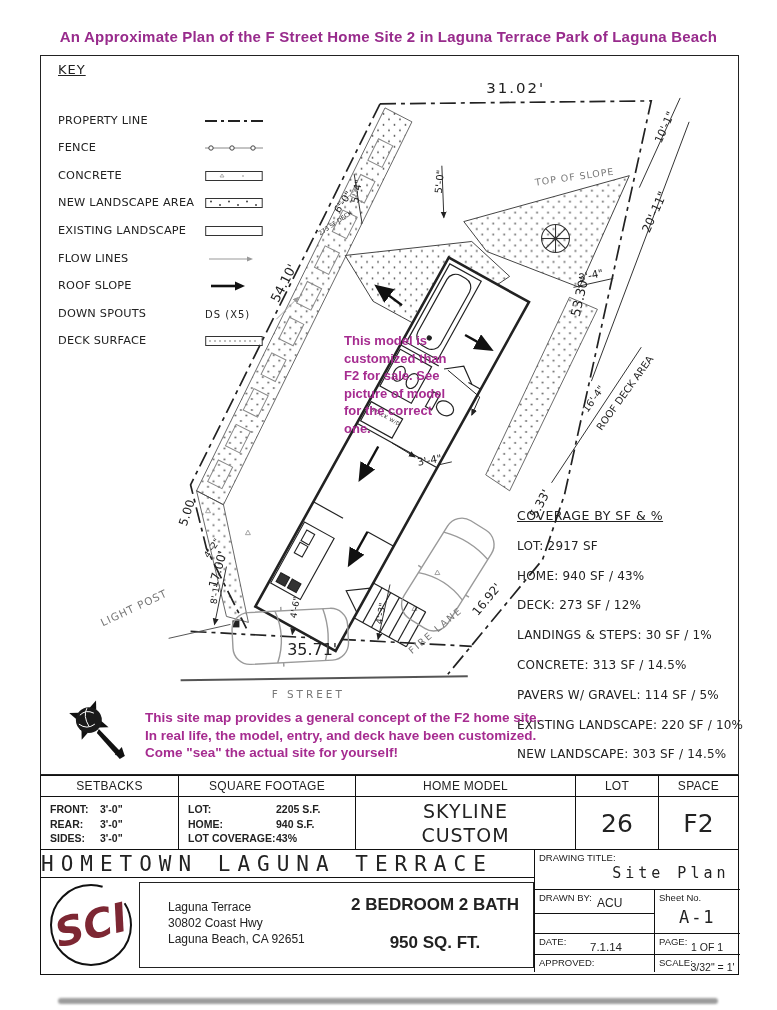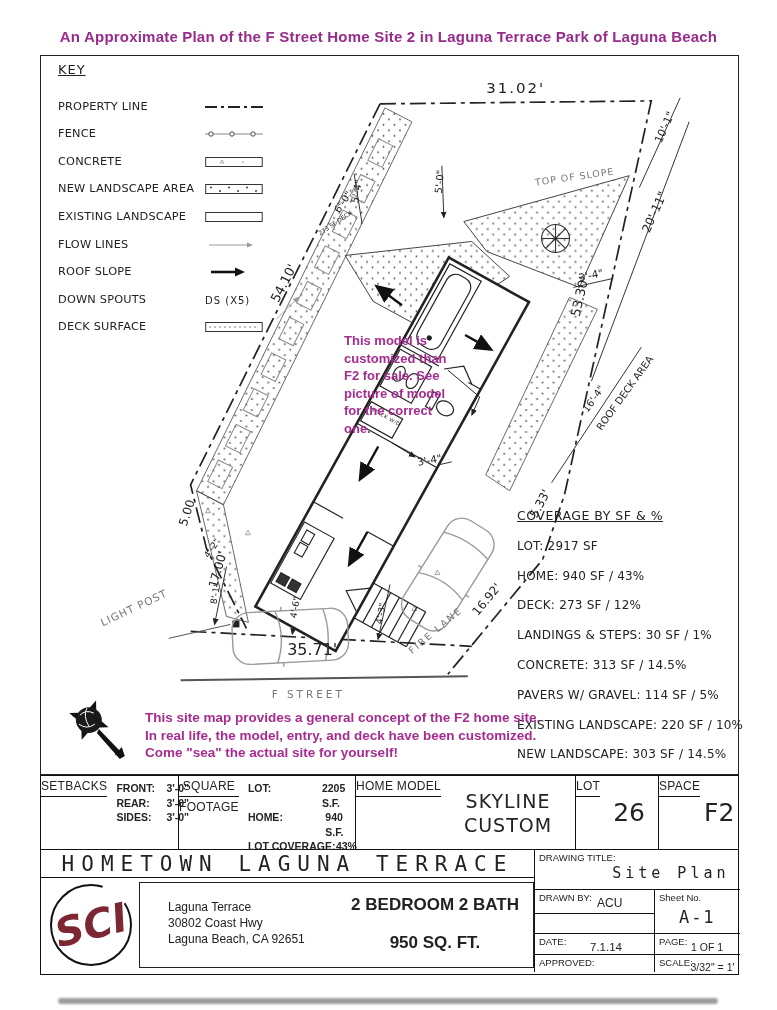--- a/index.html
+++ b/index.html
@@ -6,47 +6,47 @@
   *{box-sizing:border-box}
   html,body{margin:0;padding:0;background:#fff}
   .sheet{position:relative;width:777px;height:1010px;background:#fff;overflow:hidden;font-family:"Liberation Sans",sans-serif;color:var(--ink)}
   .doc-title{position:absolute;top:28px;left:0;width:100%;text-align:center;font-size:15px;font-weight:bold;color:var(--purple);letter-spacing:.2px}
   .draw{position:absolute;left:40px;top:55px;width:699px;height:720px;border:1.6px solid #222}
   .plan-svg{position:absolute;left:0;top:0;width:100%;height:100%}
   .dtext{font-family:"DejaVu Sans",sans-serif;fill:#222}
   .gray{fill:#777}
   
   .key{position:absolute;left:17px;top:6px;width:205px;font-family:"DejaVu Sans",sans-serif}
-  .key-h{font-size:13px;letter-spacing:1px;text-decoration:underline;margin-bottom:8px}
+  .key-h{font-size:13px;letter-spacing:1px;text-decoration:underline;margin-bottom:22px}
   .key-item{display:flex;align-items:flex-end;height:27.6px}
   .key-label{flex:1;font-size:11.3px;letter-spacing:.2px;white-space:nowrap}
   .key-swatch{width:58px;height:12px;flex:0 0 58px}
   .key-ds{flex:0 0 58px;font-size:10px;letter-spacing:1px}
   
   .model-note{position:absolute;left:303px;top:276px;width:132px;color:var(--purple2);font-weight:bold;font-size:13px;line-height:17.6px}
   .site-note{position:absolute;left:104px;top:653px;width:420px;color:var(--purple2);font-weight:bold;font-size:13.5px;line-height:17.6px}
   
   .coverage{position:absolute;left:476px;top:452px;width:222px;font-family:"DejaVu Sans",sans-serif}
   .coverage-h{font-size:12.5px;letter-spacing:.5px;text-decoration:underline}
   .coverage-item{font-size:12px;margin-top:15.8px;white-space:nowrap;letter-spacing:.2px}
   
   .tables{position:absolute;left:40px;top:775px;width:699px;height:200px}
   .t1{position:absolute;left:0;top:0;width:699px;height:75px;border:1.6px solid #111;display:flex}
-  .t1col{border-right:1.3px solid #111;display:flex;flex-direction:row}
+  .t1col{border-right:1.3px solid #111;display:flex;flex-direction:column}
   .t1col:last-child{border-right:none}
   .t1h{height:21px;border-bottom:1.3px solid #111;text-align:center;font-size:12px;line-height:21px;letter-spacing:.3px}
   .t1b{flex:1;position:relative}
   .sb-row{display:flex;font-size:10.5px;font-weight:bold;line-height:14.5px;padding-left:9px}
   .sb-l{width:50px}
   .sf-l{width:88px}
   .t1b.pad{padding-top:5px}
   .model-lines{display:flex;flex-direction:column;justify-content:center;height:100%;text-align:center;font-family:"DejaVu Sans",sans-serif;font-size:19px;letter-spacing:1px;line-height:24px}
   .bignum{display:flex;align-items:center;justify-content:center;height:100%;font-size:25px;font-family:"DejaVu Sans",sans-serif}
   .tblock{position:absolute;left:0;top:75px;width:699px;height:125px;border:1.6px solid #111;border-top:none}
-  .company-row{position:absolute;left:0;top:0;width:493px;height:28px;border-bottom:1.3px solid #111;text-align:center;font-family:"DejaVu Sans Mono",monospace;font-size:21px;letter-spacing:7px;line-height:28px;white-space:nowrap}
+  .company-row{position:absolute;left:0;top:0;width:493px;height:28px;border-bottom:1.3px solid #111;font-family:"DejaVu Sans Mono",monospace;font-size:21px;letter-spacing:7px;line-height:28px;white-space:nowrap}
   .logo-cell{position:absolute;left:0;top:28px;width:100px;height:95px}
   .inner-box{position:absolute;left:98px;top:32px;width:395px;height:86px;border:1.5px solid #222}
   .addr{position:absolute;left:28px;top:16px;font-size:12px;line-height:16px}
   .bedbath{position:absolute;left:200px;top:0;width:190px;height:100%;text-align:center}
   .bedbath .l1{margin-top:12px;font-size:17px;font-weight:bold}
   .bedbath .l2{margin-top:18px;font-size:17px;font-weight:bold}
   .rcol{position:absolute;left:493px;top:0;width:204.5px;height:121.8px;border-left:1.3px solid #111}
   .rcell{position:absolute;border-bottom:1.3px solid #111;font-size:9.5px;padding:2px 0 0 4px}
   .rcell .lab{font-size:9.5px}
   .r-dt{left:0;top:0;width:204.5px;height:40px}

